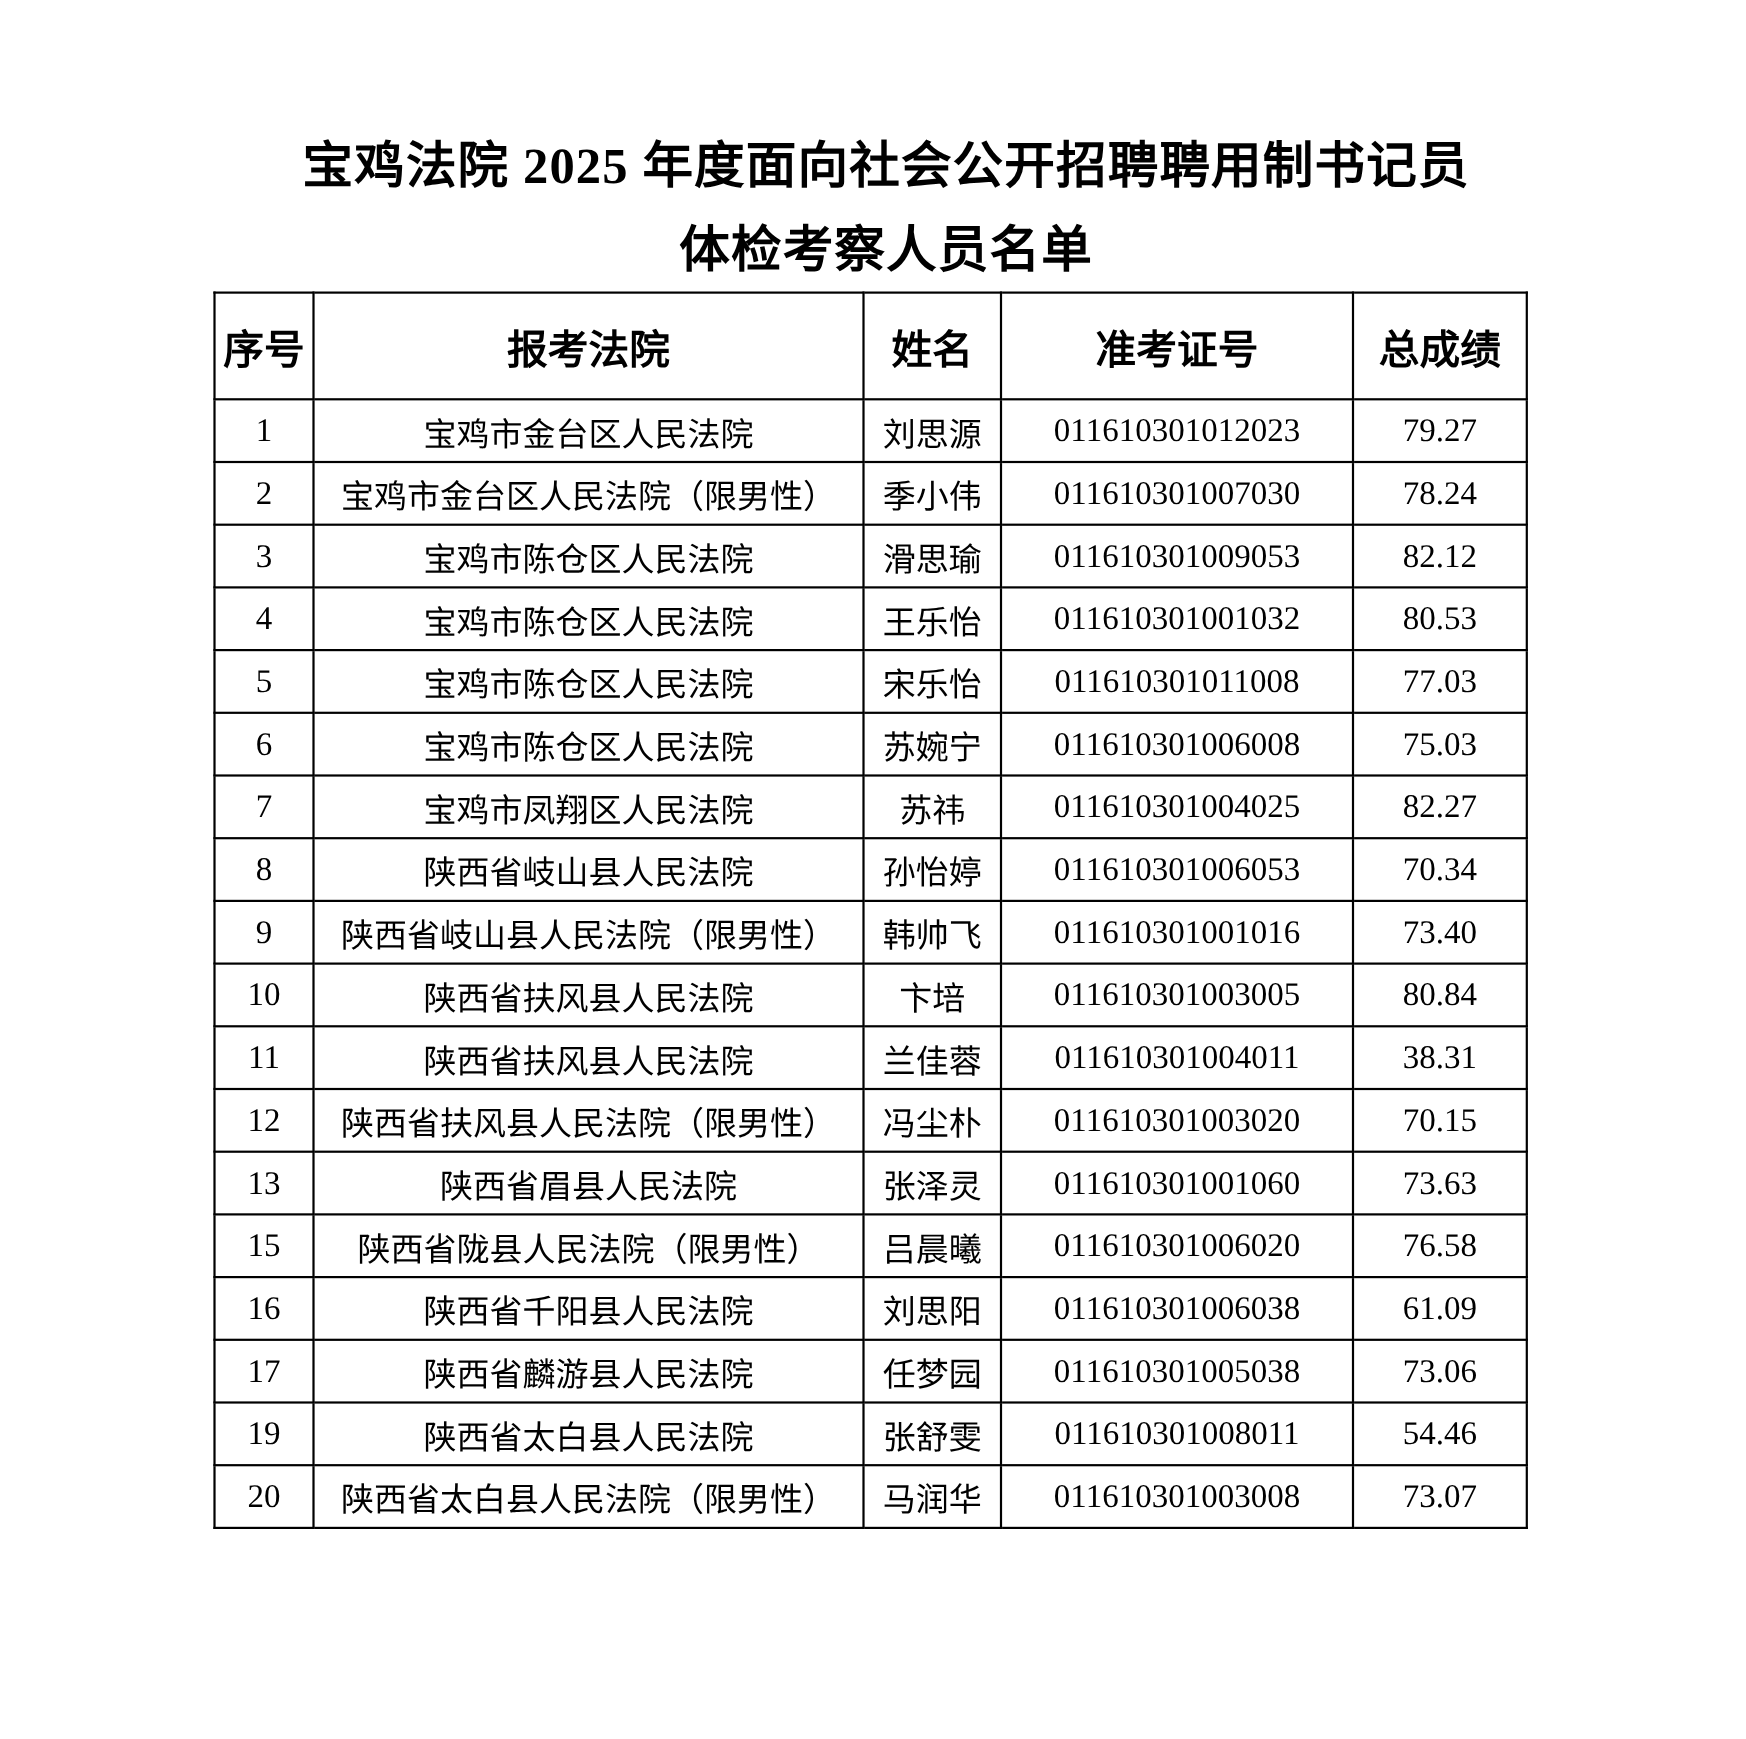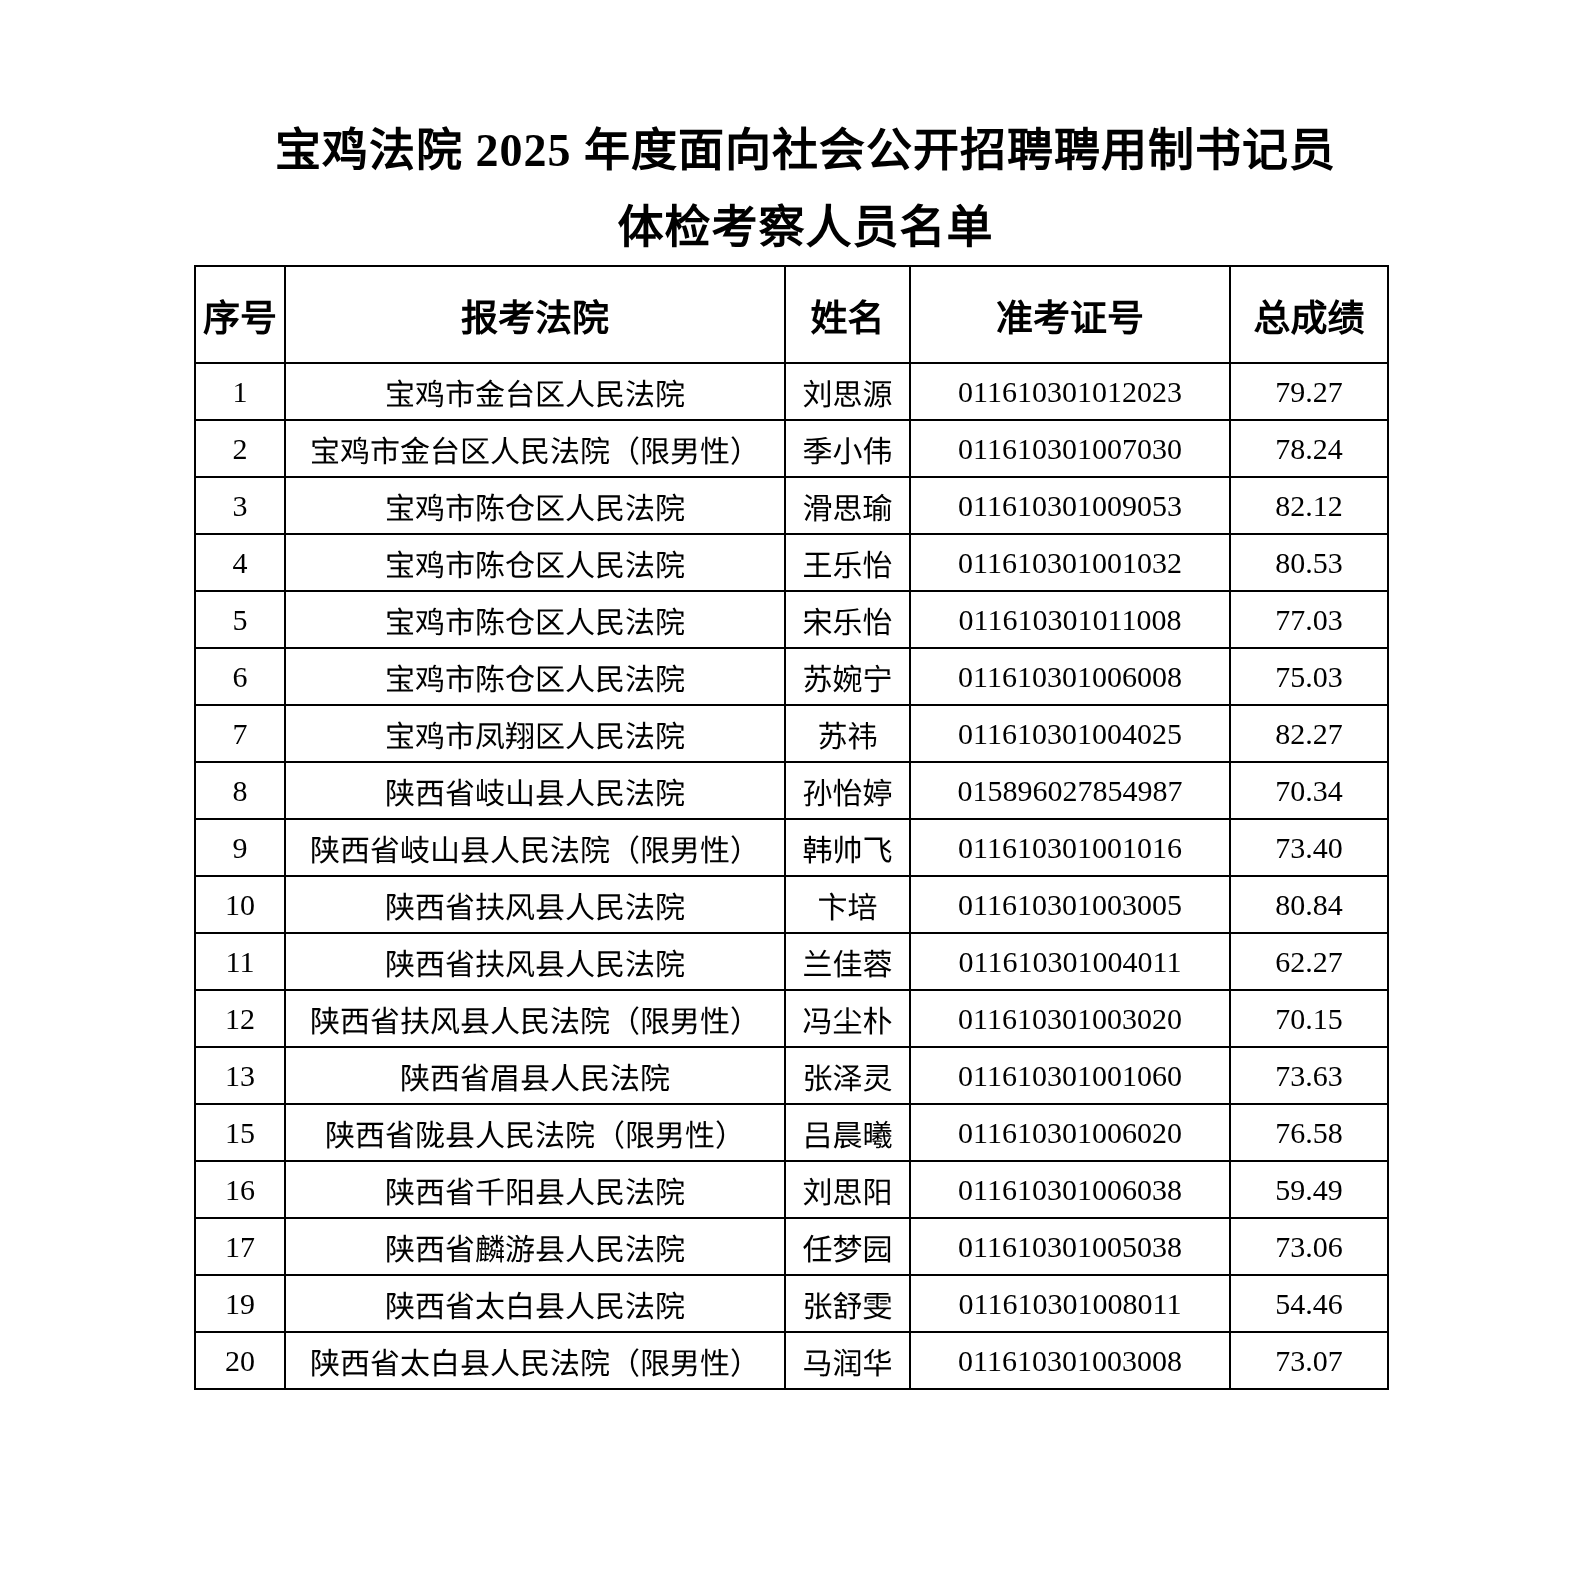--- a/index.html
+++ b/index.html
@@ -129,21 +129,21 @@
           <td>7</td>
           <td>宝鸡市凤翔区人民法院</td>
           <td>苏祎</td>
           <td>011610301004025</td>
           <td>82.27</td>
         </tr>
         <tr>
           <td>8</td>
           <td>陕西省岐山县人民法院</td>
           <td>孙怡婷</td>
-          <td>015896027854987</td>
+          <td>011610301006053</td>
           <td>70.34</td>
         </tr>
         <tr>
           <td>9</td>
           <td>陕西省岐山县人民法院（限男性）</td>
           <td>韩帅飞</td>
           <td>011610301001016</td>
           <td>73.40</td>
         </tr>
         <tr>
@@ -151,21 +151,21 @@
           <td>陕西省扶风县人民法院</td>
           <td>卞培</td>
           <td>011610301003005</td>
           <td>80.84</td>
         </tr>
         <tr>
           <td>11</td>
           <td>陕西省扶风县人民法院</td>
           <td>兰佳蓉</td>
           <td>011610301004011</td>
-          <td>62.27</td>
+          <td>38.31</td>
         </tr>
         <tr>
           <td>12</td>
           <td>陕西省扶风县人民法院（限男性）</td>
           <td>冯尘朴</td>
           <td>011610301003020</td>
           <td>70.15</td>
         </tr>
         <tr>
           <td>13</td>
@@ -179,21 +179,21 @@
           <td>陕西省陇县人民法院（限男性）</td>
           <td>吕晨曦</td>
           <td>011610301006020</td>
           <td>76.58</td>
         </tr>
         <tr>
           <td>16</td>
           <td>陕西省千阳县人民法院</td>
           <td>刘思阳</td>
           <td>011610301006038</td>
-          <td>59.49</td>
+          <td>61.09</td>
         </tr>
         <tr>
           <td>17</td>
           <td>陕西省麟游县人民法院</td>
           <td>任梦园</td>
           <td>011610301005038</td>
           <td>73.06</td>
         </tr>
         <tr>
           <td>19</td>

